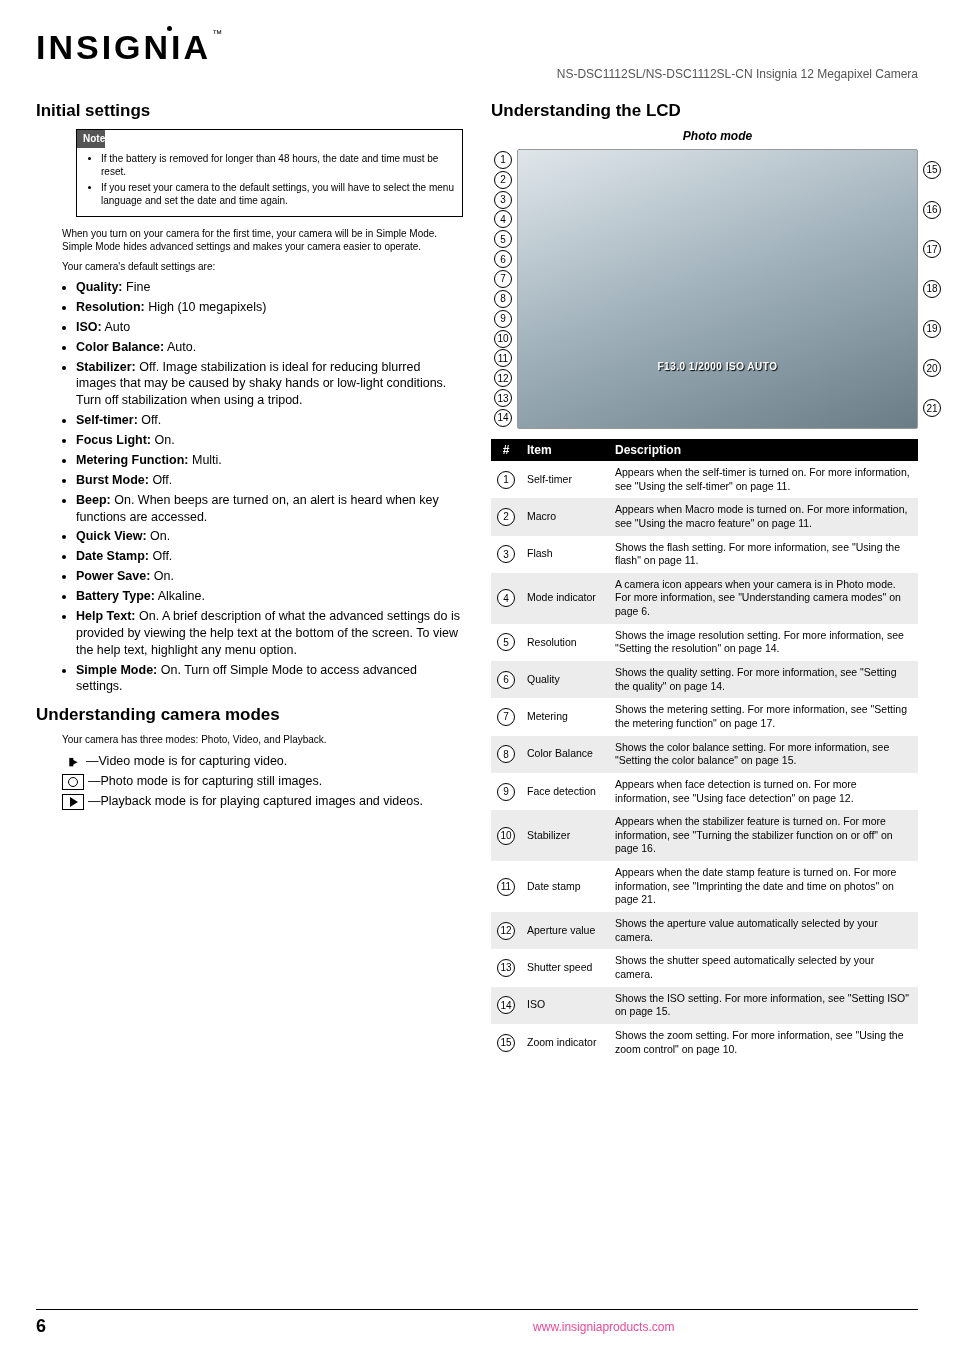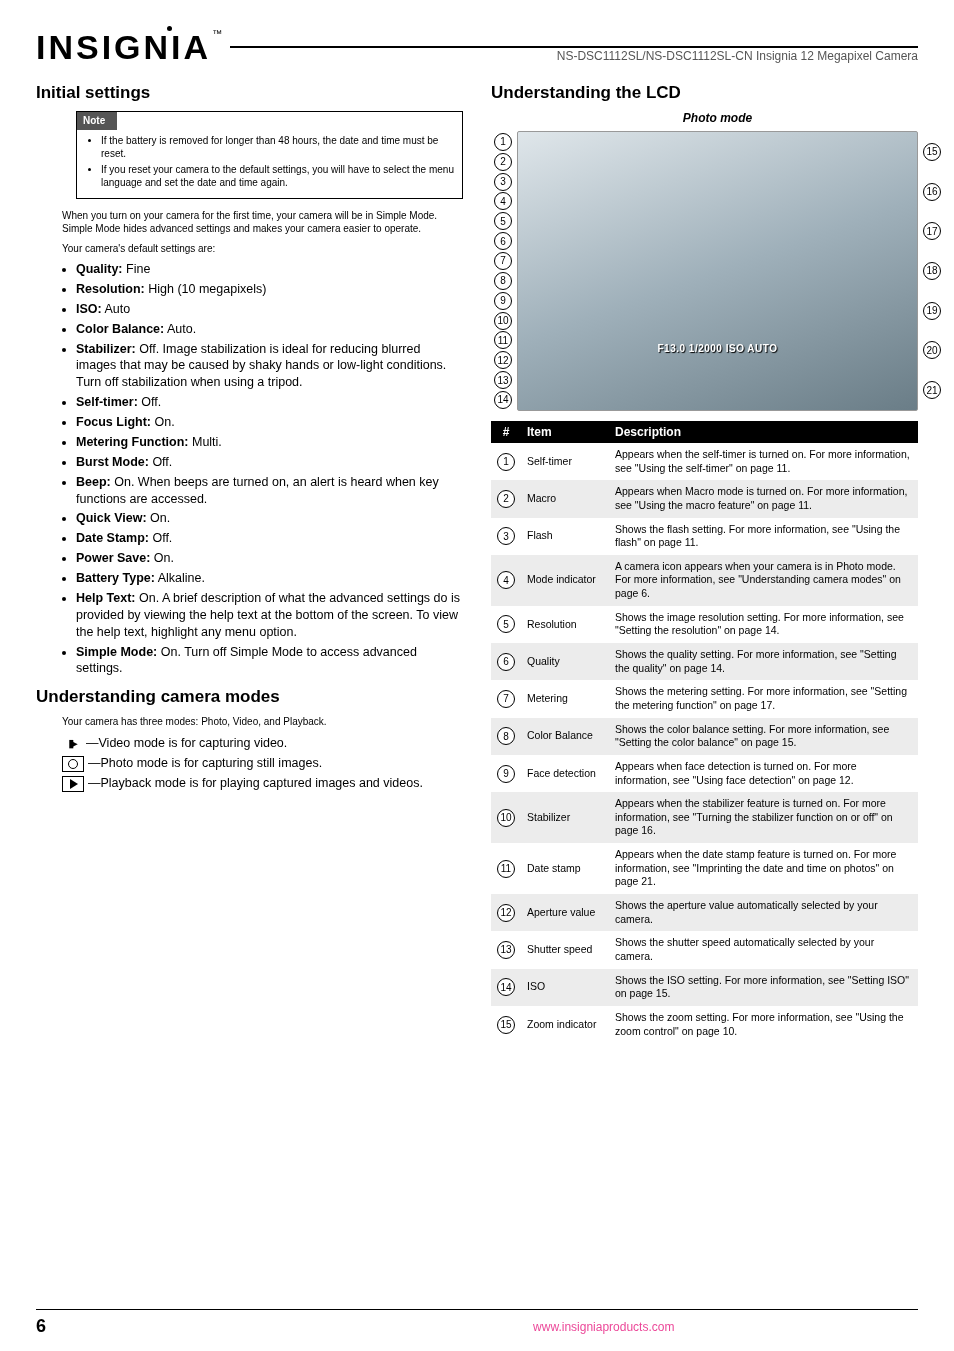--- a/index.html
+++ b/index.html
@@ -36,21 +36,21 @@
     letter-spacing: 0;
     margin-left: 1px;
   }
   .brand-line {
     flex: 1;
     height: 2px;
     background: #000;
     margin-left: 8px;
     margin-top: 18px;
   }
-  .brand-row { display: flex; align-items: flex-start; }
+  .brand-row { display: flex; align-items: flex-start; flex-direction: column; }
   .header-right {
     font-size: 12px;
     color: #555;
     text-align: right;
     margin-top: -18px;
   }
   .cols {
     display: flex;
     gap: 28px;
     margin-top: 20px;
@@ -65,21 +65,21 @@
     margin: 4px 0 10px 40px;
     border: 1px solid #000;
     font-size: 10px;
     line-height: 1.35;
   }
   .note-head {
     background: #555;
     color: #fff;
     font-weight: 700;
     padding: 2px 6px;
-    width: 40px;
+    width: 28px;
     font-size: 10px;
   }
   .note-body { padding: 4px 8px 6px 8px; }
   .note-body ul { list-style: disc; padding-left: 16px; }
   .note-body li { margin-bottom: 2px; }
   .body-text {
     font-size: 10px;
     line-height: 1.35;
     margin: 0 0 6px 26px;
   }

